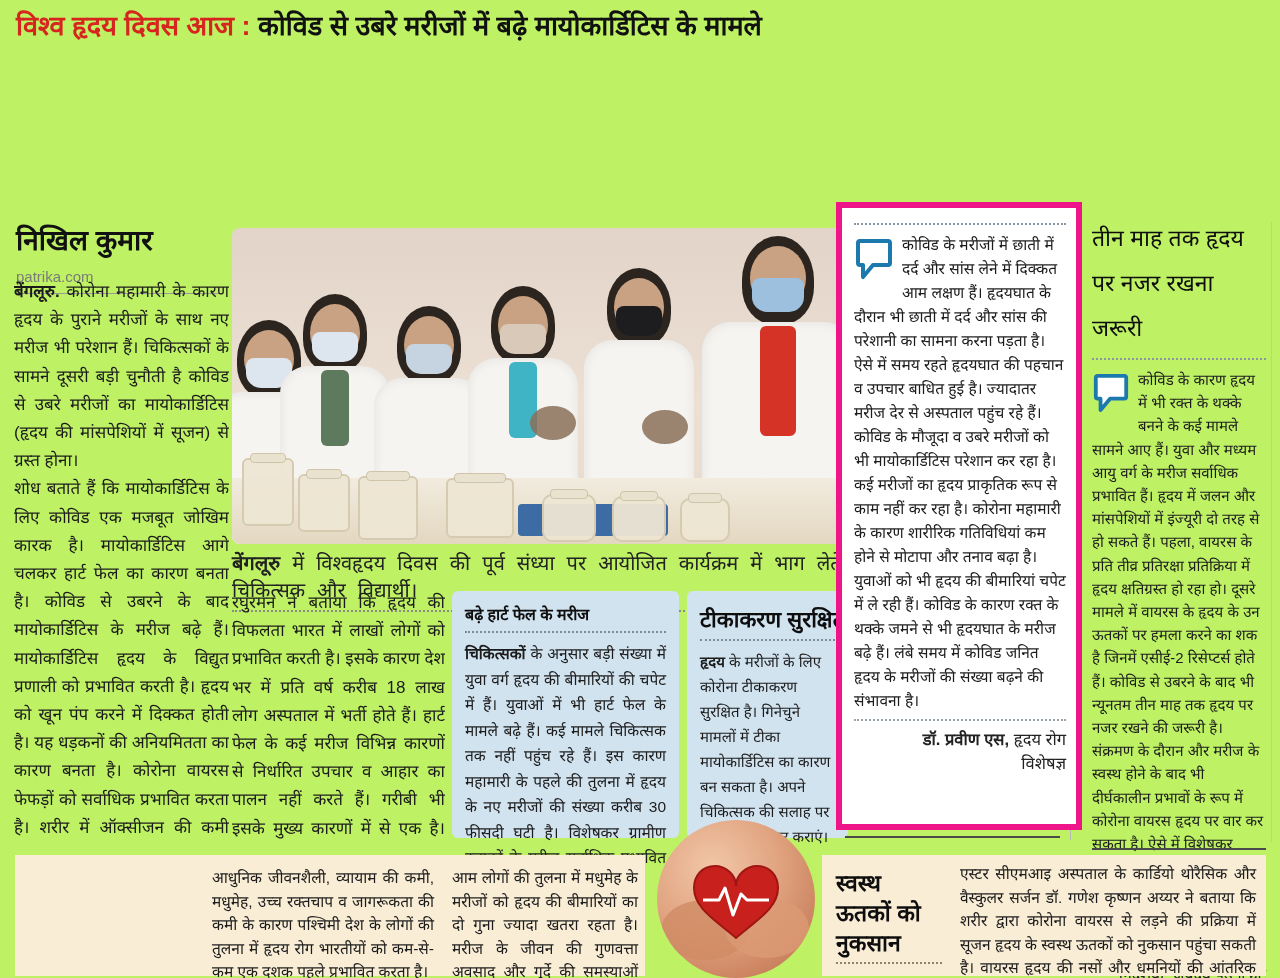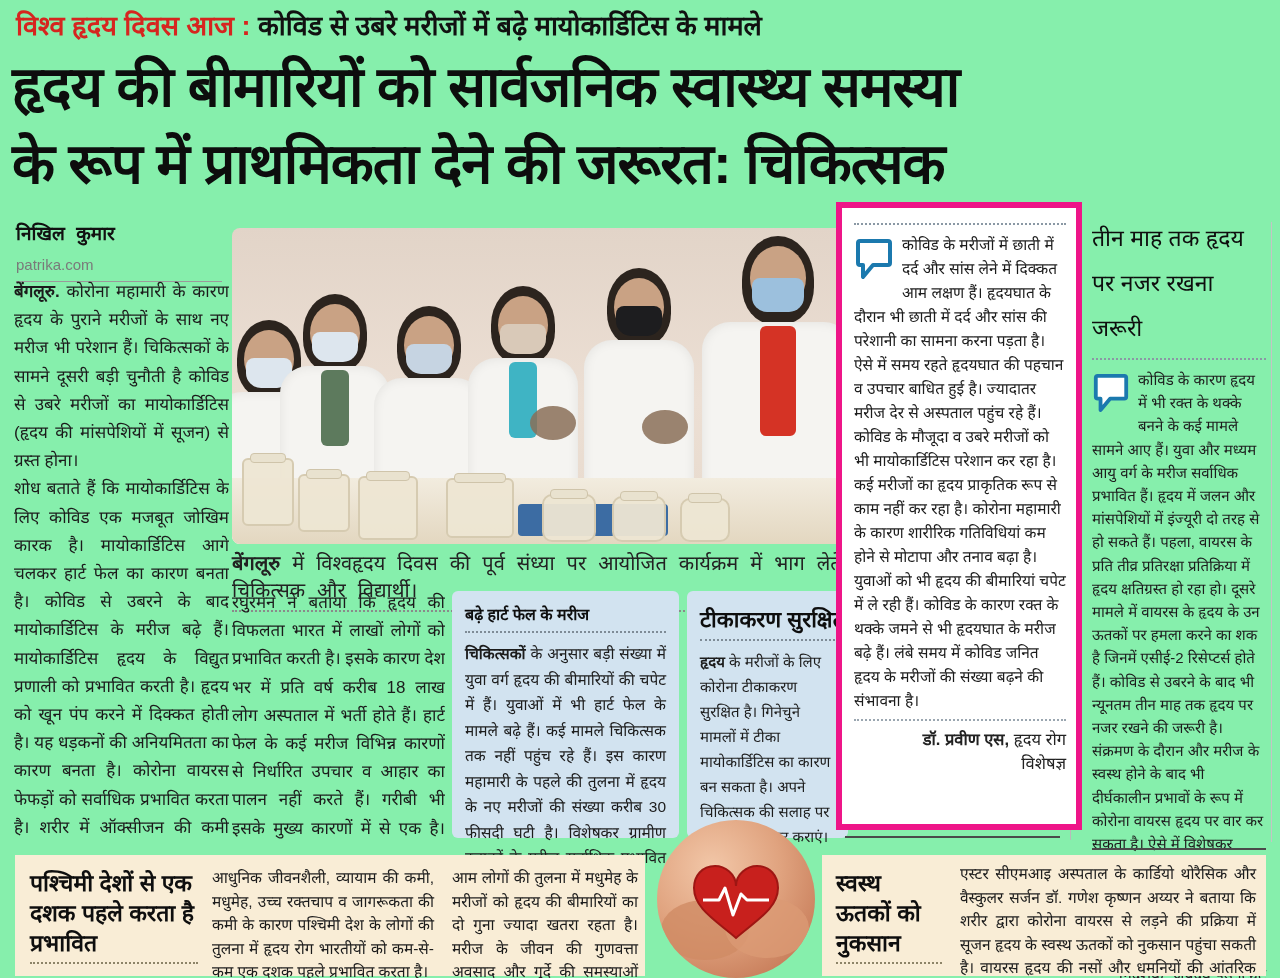--- a/index.html
+++ b/index.html
@@ -1,30 +1,30 @@
 <!DOCTYPE html>
 <html><head>
 <meta charset="utf-8">
 <style>
   html,body{margin:0;padding:0;background:#fff;}
-  #page{position:relative;width:1280px;height:978px;background:#86efac;overflow:hidden;
+  #page{position:relative;width:1280px;height:978px;background:#bef264;overflow:hidden;
         font-family:"Liberation Sans","DejaVu Sans",sans-serif;color:#161616;}
 
   
   .kicker{position:absolute;left:16px;top:6px;font-size:27px;font-weight:bold;white-space:nowrap;}
   .kicker .red{color:#d6251f;}
   .kicker .black{color:#111;}
 
   
   .headline{position:absolute;left:12px;top:48px;width:1258px;font-weight:800;color:#0d0d0d;
             font-size:56px;line-height:77px;letter-spacing:-1px;}
 
   
   .byline{position:absolute;left:16px;top:220px;width:206px;border-bottom:1px solid #9a9a9a;padding-bottom:8px;}
-  .byline .name{font-size:19px;font-weight:bold;color:#111;font-family:Liberation Mono, monospace;}
+  .byline .name{font-size:28px;font-weight:bold;color:#111;}
   .byline .src{font-size:15px;color:#7a7a7a;margin-top:10px;}
 
   
   .bodytext{font-size:17px;line-height:28.2px;text-align:justify;color:#1b1b1b;}
   .lead{font-weight:bold;}
   .col1{position:absolute;left:14px;top:278px;width:215px;height:566px;overflow:hidden;}
   .col2{position:absolute;left:232px;top:589px;width:213px;height:252px;overflow:hidden;}
 
   
   .photo{position:absolute;left:232px;top:228px;width:612px;height:316px;overflow:hidden;border-radius:8px;
@@ -83,24 +83,20 @@
 </style>
 </head>
 <body>
 
 <div id="page">
 
   <div class="kicker">
     <span class="red">विश्व हृदय दिवस आज :</span><span class="black"> कोविड से उबरे मरीजों में बढ़े मायोकार्डिटिस के मामले</span>
   </div>
 
-  <div class="headline">
-    <div>हृदय की बीमारियों को सार्वजनिक स्वास्थ्य समस्या</div>
-    <div>के रूप में प्राथमिकता देने की जरूरत: चिकित्सक</div>
-  </div>
 
   <div class="byline">
     <div class="name">निखिल कुमार</div>
     <div class="src">patrika.com</div>
   </div>
 
   <div class="col1 bodytext">
     <span class="lead">बेंगलूरु.</span><span> कोरोना महामारी के कारण हृदय के पुराने मरीजों के साथ नए मरीज भी परेशान हैं। चिकित्सकों के सामने दूसरी बड़ी चुनौती है कोविड से उबरे मरीजों का मायोकार्डिटिस (हृदय की मांसपेशियों में सूजन) से ग्रस्त होना।</span><br>
     <span>शोध बताते हैं कि मायोकार्डिटिस के लिए कोविड एक मजबूत जोखिम कारक है। मायोकार्डिटिस आगे चलकर हार्ट फेल का कारण बनता है। कोविड से उबरने के बाद मायोकार्डिटिस के मरीज बढ़े हैं। मायोकार्डिटिस हृदय के विद्युत प्रणाली को प्रभावित करती है। हृदय को खून पंप करने में दिक्कत होती है। यह धड़कनों की अनियमितता का कारण बनता है। कोरोना वायरस फेफड़ों को सर्वाधिक प्रभावित करता है। शरीर में ऑक्सीजन की कमी होने पर इसका प्रभाव हृदय पर पड़ता है। इस स्थिति में हृदय की मांसपेशियों को ऑक्सीजन युक्त रक्त पंप करने में अपेक्षाकृत अधिक मेहनत करनी पड़ती है और मांसपेशियों में सूजन की समस्या आ जाती है। नारायण इंस्टीट्यूट ऑफ कार्डिएक साइंसेज के डॉ. भागीरथ</span>
   </div>
@@ -206,21 +202,20 @@
         </svg>
     </span>
     <div class="rc-body" style="display:inline;">कोविड के कारण हृदय में भी रक्त के थक्के बनने के कई मामले सामने आए हैं। युवा और मध्यम आयु वर्ग के मरीज सर्वाधिक प्रभावित हैं। हृदय में जलन और मांसपेशियों में इंज्यूरी दो तरह से हो सकते हैं। पहला, वायरस के प्रति तीव्र प्रतिरक्षा प्रतिक्रिया में हृदय क्षतिग्रस्त हो रहा हो। दूसरे मामले में वायरस के हृदय के उन ऊतकों पर हमला करने का शक है जिनमें एसीई-2 रिसेप्टर्स होते हैं। कोविड से उबरने के बाद भी न्यूनतम तीन माह तक हृदय पर नजर रखने की जरूरी है। संक्रमण के दौरान और मरीज के स्वस्थ होने के बाद भी दीर्घकालीन प्रभावों के रूप में कोरोना वायरस हृदय पर वार कर सकता है। ऐसे में विशेषकर कोविड से उबरे मरीज हृदय की बीमारी के किसी भी लक्षण को नजरअंदाज नहीं करें।।</div>
     <div class="attrib" style="font-size:16px;line-height:24px;">
       <span class="nm">डॉ. सी. एन. मंजुनाथ,</span><span> निदेशक, जयदेव इंस्टीट्यूट ऑफ कार्डियोवैस्क्यूलर एंड रिसर्च साइंसेज</span>
     </div>
   </div>
   <div class="rule" style="left:1092px;top:848px;width:174px;"></div>
 
   <div class="cream creamA"></div>
-  <div class="strip-head" style="left:30px;top:868px;width:168px;">पश्चिमी देशों से एक दशक पहले करता है प्रभावित</div>
   <div class="strip-text" style="left:212px;top:866px;width:222px;">आधुनिक जीवनशैली, व्यायाम की कमी, मधुमेह, उच्च रक्तचाप व जागरूकता की कमी के कारण पश्चिमी देश के लोगों की तुलना में हृदय रोग भारतीयों को कम-से-कम एक दशक पहले प्रभावित करता है।</div>
   <div class="strip-text" style="left:452px;top:866px;width:186px;">आम लोगों की तुलना में मधुमेह के मरीजों को हृदय की बीमारियों का दो गुना ज्यादा खतरा रहता है। मरीज के जीवन की गुणवत्ता अवसाद और गुर्दे की समस्याओं वाले मरीजों से भी बदतर होती है।</div>
 
   <div class="heart-circle">
     <svg width="158" height="158" viewBox="0 0 158 158">
       <ellipse cx="48" cy="110" rx="44" ry="30" fill="#d08b64" opacity="0.8"></ellipse>
       <ellipse cx="110" cy="108" rx="42" ry="30" fill="#db9a74" opacity="0.8"></ellipse>
       <path d="M79 66 C79 54 68 46 58 46 C45 46 37 56 37 68 C37 88 58 100 79 118 C100 100 121 88 121 68 C121 56 113 46 100 46 C90 46 79 54 79 66 Z" fill="#c8201d" stroke="#9e1613" stroke-width="2"></path>
       <polyline points="46,80 62,80 68,68 76,95 84,74 90,80 112,80" fill="none" stroke="#ffffff" stroke-width="3" stroke-linejoin="round"></polyline>
     </svg>

